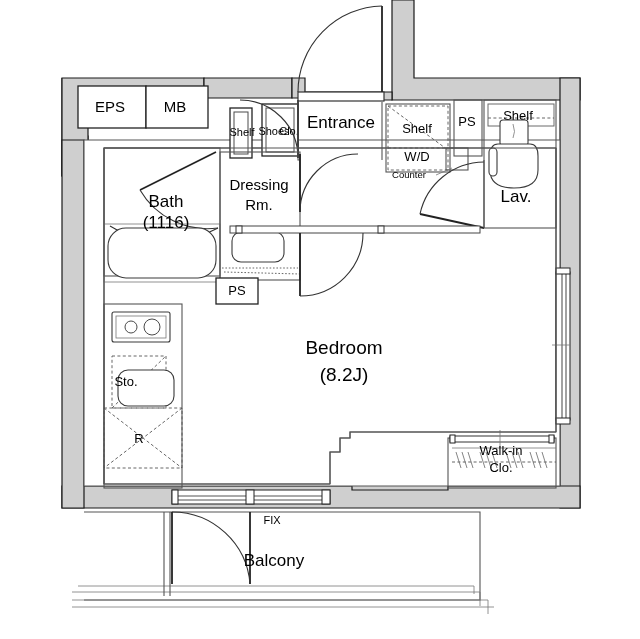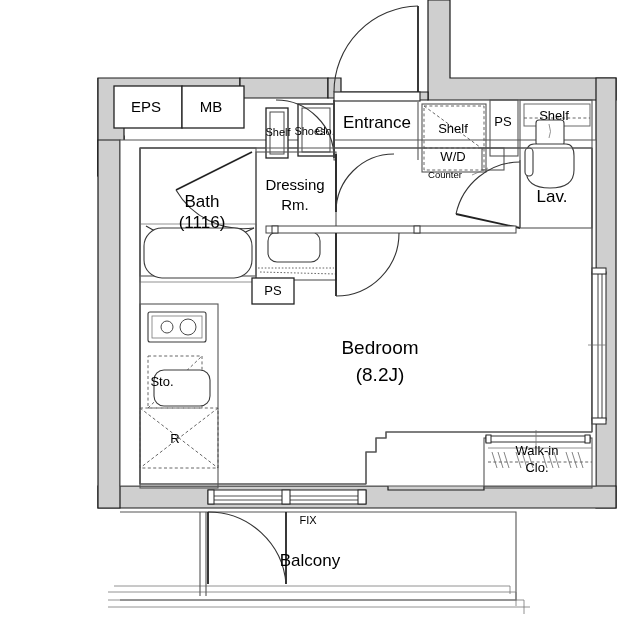--- a/index.html
+++ b/index.html
@@ -10,21 +10,20 @@
   body {
     width: 640px;
     height: 639px;
     font-family: "Liberation Sans", sans-serif;
     overflow: hidden;
   }
   #plan-root {
     position: relative;
     width: 524px;
     height: 639px;
-    padding-left: 36px;
   }
   svg#floorplan {
     display: block;
     width: 640px;
     height: 639px;
   }
   .wall-fill   { fill: #cfcfcf; stroke: #1a1a1a; stroke-width: 1.2; }
   .room-fill   { fill: #ffffff; stroke: #555555; stroke-width: 1.1; }
   .thin        { fill: none; stroke: #555555; stroke-width: 1.1; }
   .thin2       { fill: none; stroke: #6a6a6a; stroke-width: 1; }

